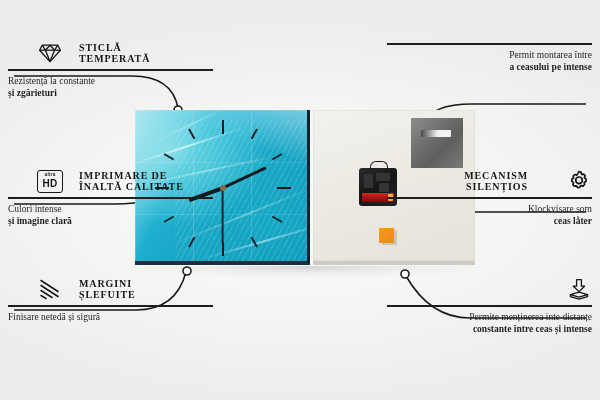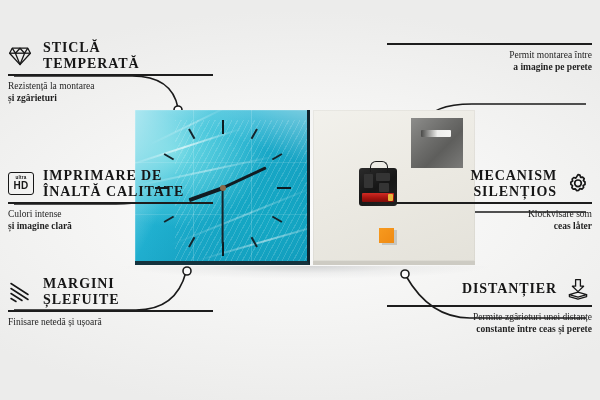--- a/index.html
+++ b/index.html
@@ -238,33 +238,35 @@
     margin-bottom: 2px;
   }
   .feature.right .feature-head { flex-direction: row-reverse; }
 
   .feature-icon {
     flex: 0 0 auto;
     width: 26px;
     height: 26px;
     display: flex;
     align-items: center;
-    justify-content: flex-start;
+    justify-content: center;
     color: #171717;
+    margin-left: 29px;
   }
   .feature-icon svg { display: block; }
 
   .feature-title {
     font-family: "Liberation Serif", serif;
-    font-size: 14px;
+    font-size: 10px;
     font-weight: 700;
     letter-spacing: 0.9px;
     line-height: 1.12;
     color: #161616;
     text-transform: uppercase;
+    margin-left: 7px;
   }
   .feature-title .l2 { display: block; }
 
   .feature-rule {
     height: 1.6px;
     background: #1d1d1d;
     width: 100%;
     margin: 3px 0 4px 0;
   }
 
@@ -406,21 +408,21 @@
           </g>
         </svg>
       </span>
       <div class="feature-title">
         <span>STICLĂ</span>
         <span class="l2">TEMPERATĂ</span>
       </div>
     </div>
     <div class="feature-rule"></div>
     <div class="feature-desc">
-      <span>Rezistență la montarea</span>
+      <span>Rezistență la constante</span>
       <span class="l2">și zgârieturi</span>
     </div>
   </div>
 
   <div class="feature left" id="feat-print">
     <div class="feature-head">
       <span class="feature-icon">
         <span class="hd-badge">
           <span class="ultra">ultra</span>
           <span class="hd">HD</span>
@@ -450,30 +452,30 @@
           </g>
         </svg>
       </span>
       <div class="feature-title">
         <span>MARGINI</span>
         <span class="l2">ȘLEFUITE</span>
       </div>
     </div>
     <div class="feature-rule"></div>
     <div class="feature-desc">
-      <span>Finisare netedă și ușoară</span>
+      <span>Finisare netedă și sigură</span>
       <span class="l2"></span>
     </div>
   </div>
 
   <div class="feature right" id="feat-handles">
     <div class="feature-rule"></div>
     <div class="feature-desc">
       <span>Permit montarea între</span>
-      <span class="l2">a imagine pe perete</span>
+      <span class="l2">a ceasului pe intense</span>
     </div>
   </div>
 
   <div class="feature right" id="feat-movement">
     <div class="feature-head">
       <span class="feature-icon">
         <svg width="24" height="24" viewBox="0 0 24 24">
           <g fill="none" stroke="currentColor" stroke-width="1.7" stroke-linejoin="round">
             <path d="M12 2.6 L13.9 3.1 L14.6 5.3 L16.6 5.1 L18.2 6.7 L17.4 8.6 L19 10 L19 12.4 L17.1 13.4 L17.6 15.5 L16 17.1 L14 16.6 L12.7 18.3 L10.6 18.6 L9.4 16.9 L7.3 17.2 L5.9 15.6 L6.5 13.7 L4.9 12.4 L4.8 10.2 L6.6 9.1 L6.2 7 L7.8 5.5 L9.8 6.1 Z"></path>
             <circle cx="12" cy="11.3" r="3.3"></circle>
@@ -497,23 +499,22 @@
       <span class="feature-icon">
         <svg width="24" height="24" viewBox="0 0 24 24">
           <g fill="none" stroke="currentColor" stroke-width="1.3" stroke-linejoin="round">
             <path d="M9.6 2.6 H14.4 V9.2 H17.6 L12 14.6 L6.4 9.2 H9.6 Z"></path>
             <path d="M12 15.2 L20.6 17.6 L12 20.2 L3.4 17.6 Z"></path>
             <path d="M3.4 17.6 L3.4 19.6 L12 22.2 L20.6 19.6 L20.6 17.6"></path>
           </g>
         </svg>
       </span>
       <div class="feature-title">
-        <span>DISTANȚIER</span>
       </div>
     </div>
     <div class="feature-rule"></div>
     <div class="feature-desc">
-      <span>Permite zgârieturi unei distanțe</span>
-      <span class="l2">constante între ceas și perete</span>
+      <span>Permite menținerea inte distanțe</span>
+      <span class="l2">constante între ceas și intense</span>
     </div>
   </div>
 
 </div>
 
 </body></html>

